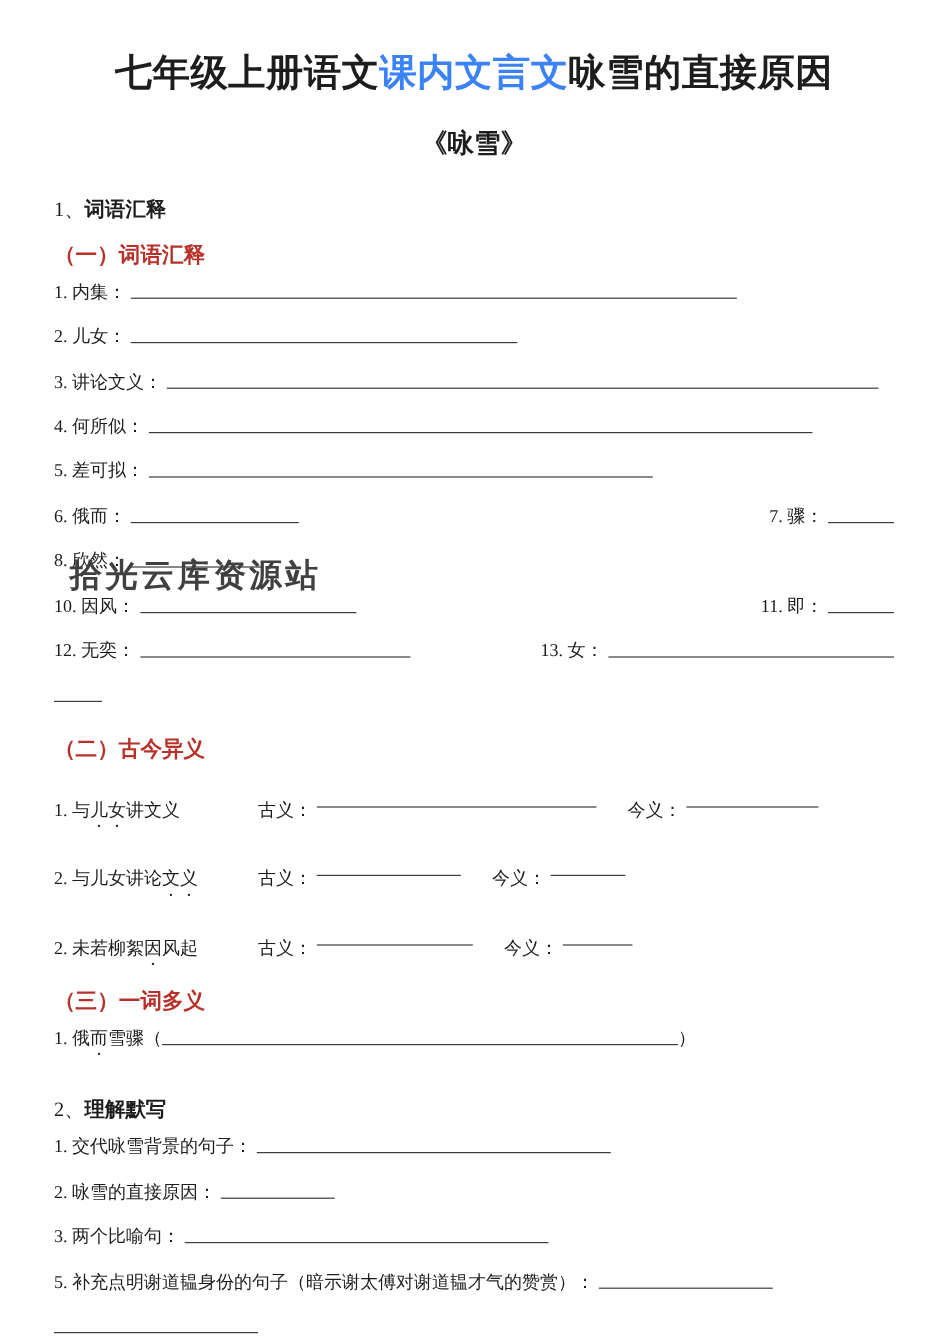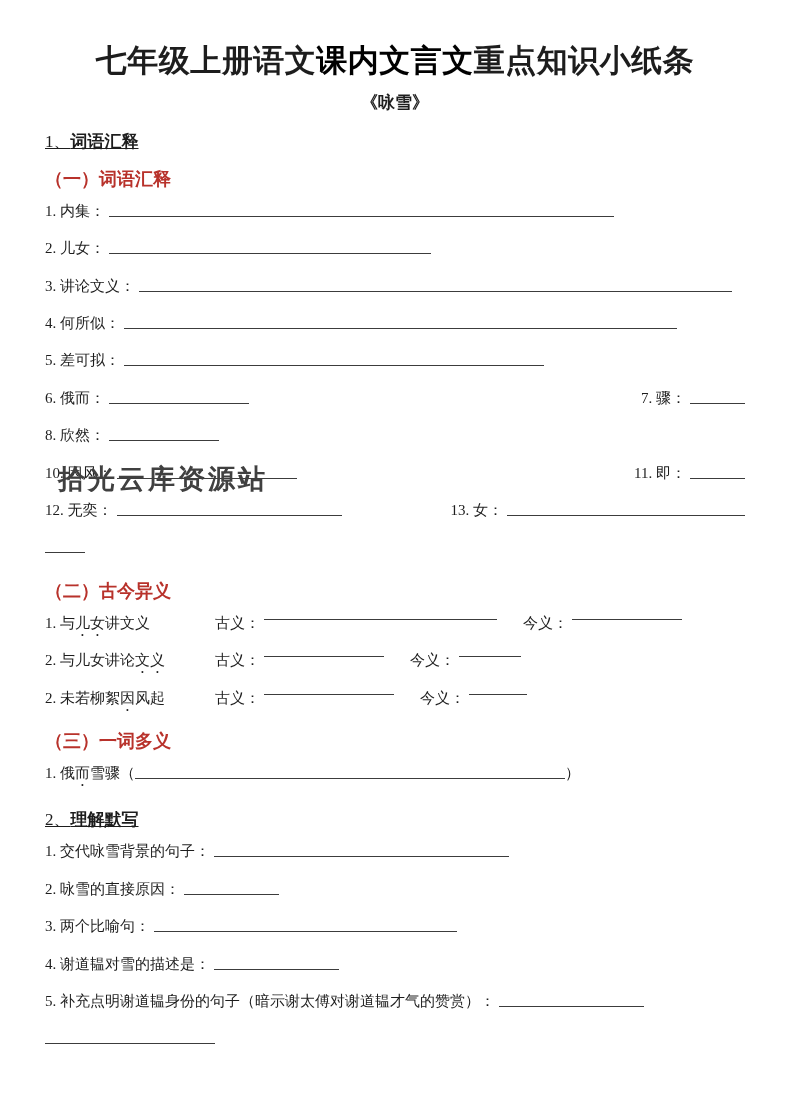--- a/index.html
+++ b/index.html
@@ -15,34 +15,33 @@
   .content { padding: 0 45px 0 45px; }
 
   .title {
     margin-top: 42px;
     text-align: center;
     font-size: 31px;
     font-weight: bold;
     letter-spacing: 0.5px;
     line-height: 1.25;
   }
-  .title .red { color: #000000; }
+  .title .red { color: #3b82f6; }
 
   .subtitle {
-    margin-top: 10px;
+    margin-top: 24px;
     text-align: center;
-    font-size: 17px;
+    font-size: 22px;
     font-weight: bold;
   }
 
   .big-heading {
-    margin-top: 15px;
+    margin-top: 27px;
     font-size: 17px;
     line-height: 26px;
-    text-decoration: underline;
   }
   .big-heading .hnum { font-weight: normal; }
   .big-heading .htxt { font-weight: bold; }
 
   .red-heading {
     margin-top: 10px;
     font-size: 18px;
     font-weight: bold;
     color: #b8322b;
     line-height: 28px;
@@ -54,21 +53,21 @@
   .two-col .col-right { flex: none; }
 
   .blank {
     display: inline-block;
     border-bottom: 1.4px solid #3c3c3c;
     height: 15px;
     vertical-align: -1px;
     margin-left: 4px;
   }
 
-  .gj-row { display: flex; }
+  .gj-row { display: flex; margin-top: 20px; }
   .gj-label { width: 170px; flex: none; }
   .gj-mid { flex: none; }
   .gj-gap { display:inline-block; width: 26px; }
 
   .em-dot {
     text-emphasis: filled dot;
     text-emphasis-position: under right;
     -webkit-text-emphasis: filled dot;
     -webkit-text-emphasis-position: under right;
   }
@@ -88,21 +87,21 @@
 </head>
 <body>
 
 <div class="page">
 
   <div class="watermark">拾光云库资源站</div>
 
   <div class="content">
 
     <div class="title">
-      <span>七年级上册语文</span><span class="red">课内文言文</span><span>重点知识小纸条</span>
+      <span>七年级上册语文</span><span class="red">课内文言文</span><span>咏雪的直接原因</span>
     </div>
 
     <div class="subtitle">《咏雪》</div>
 
     <div class="big-heading">
       <span class="hnum">1、</span><span class="htxt">词语汇释</span>
     </div>
 
     <div class="red-heading">（一）词语汇释</div>
 
@@ -199,23 +198,20 @@
     <div class="item">
       <span>1. 交代咏雪背景的句子：</span><span class="blank" style="width:295px"></span>
     </div>
     <div class="item">
       <span>2. 咏雪的直接原因：</span><span class="blank" style="width:95px"></span>
     </div>
     <div class="item">
       <span>3. 两个比喻句：</span><span class="blank" style="width:303px"></span>
     </div>
     <div class="item">
-      <span>4. 谢道韫对雪的描述是：</span><span class="blank" style="width:125px"></span>
-    </div>
-    <div class="item">
       <span>5. 补充点明谢道韫身份的句子（暗示谢太傅对谢道韫才气的赞赏）：</span><span class="blank" style="width:145px"></span>
     </div>
     <div class="item">
       <span class="blank" style="width:170px; margin-left:0"></span>
     </div>
 
   </div>
 </div>
 
 </body></html>

